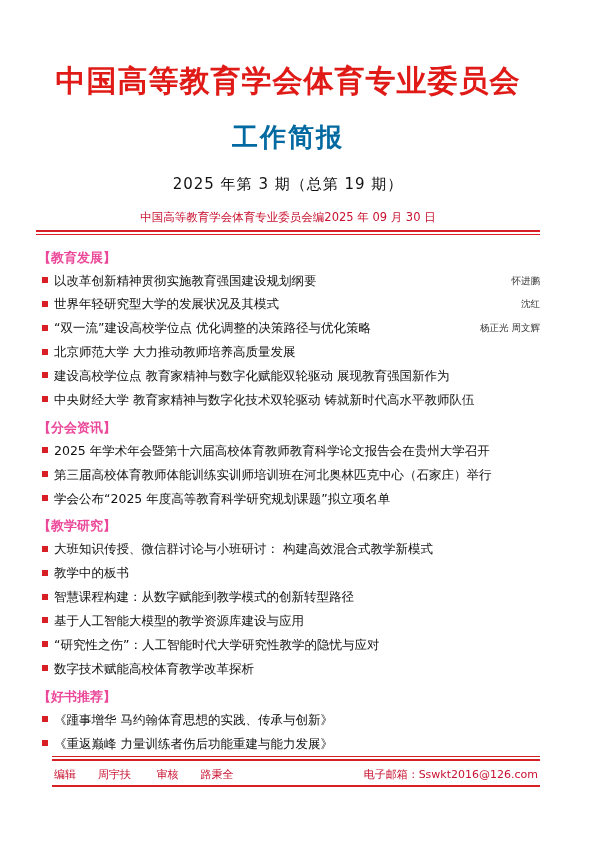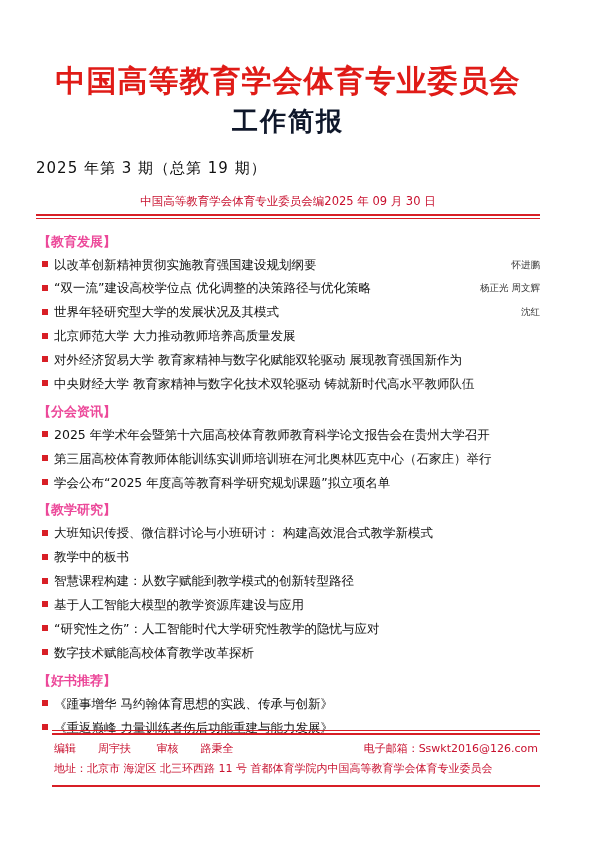--- a/index.html
+++ b/index.html
@@ -28,29 +28,29 @@
   }
   .masthead .line1 {
     color: #e01b17;
     font-weight: bold;
     font-size: 30px;
     letter-spacing: 1px;
     line-height: 1.25;
     font-family: "DejaVu Sans", sans-serif;
   }
   .masthead .line2 {
-    color: #0f172a;
+    color: #0369a1;
     font-weight: bold;
     font-size: 26px;
     letter-spacing: 2px;
-    margin-top: 4px;
+    margin-top: 20px;
     font-family: "DejaVu Sans", sans-serif;
   }
   .issue {
-    text-align: left;
+    text-align: center;
     font-size: 15px;
     margin-top: 20px;
     color: #111;
     letter-spacing: 1px;
     font-family: "DejaVu Sans", sans-serif;
   }
   .editor-row {
     display: flex;
     justify-content: center;
     align-items: flex-end;
@@ -163,36 +163,36 @@
     <div class="section">
       <div class="section-title">【教育发展】</div>
 
       <div class="item">
         <span class="bullet"></span>
         <span class="txt">以改革创新精神贯彻实施教育强国建设规划纲要</span>
         <span class="author">怀进鹏</span>
       </div>
       <div class="item">
         <span class="bullet"></span>
+        <span class="txt">世界年轻研究型大学的发展状况及其模式</span>
+        <span class="author">沈红</span>
+      </div>
+      <div class="item">
+        <span class="bullet"></span>
         <span class="txt">“双一流”建设高校学位点 优化调整的决策路径与优化策略</span>
         <span class="author">杨正光 周文辉</span>
       </div>
       <div class="item">
         <span class="bullet"></span>
-        <span class="txt">世界年轻研究型大学的发展状况及其模式</span>
-        <span class="author">沈红</span>
-      </div>
-      <div class="item">
-        <span class="bullet"></span>
         <span class="txt">北京师范大学 大力推动教师培养高质量发展</span>
         <span class="author"></span>
       </div>
       <div class="item">
         <span class="bullet"></span>
-        <span class="txt">对外经济贸易大学 教育家精神与数字化赋能双轮驱动 展现教育强国新作为</span>
+        <span class="txt">建设高校学位点 教育家精神与数字化赋能双轮驱动 展现教育强国新作为</span>
         <span class="author"></span>
       </div>
       <div class="item">
         <span class="bullet"></span>
         <span class="txt">中央财经大学 教育家精神与数字化技术双轮驱动 铸就新时代高水平教师队伍</span>
         <span class="author"></span>
       </div>
     </div>
 
     <div class="section">
@@ -270,17 +270,16 @@
   <div class="footer">
     <div class="rule-thin-top"></div>
     <div class="rule-thick-bot" style="margin-top:0"></div>
     <div class="footer-row">
       <div class="credits">
         <span>编辑</span><span>周宇扶</span>
         <span>审核</span><span>路秉全</span>
       </div>
       <div>电子邮箱：Sswkt2016@126.com</div>
     </div>
-    <div class="footer-addr">地址：北京市 海淀区 北三环西路 11 号 首都体育学院内中国高等教育学会体育专业委员会</div>
     <div class="rule-thick-bot"></div>
   </div>
 
 </div>
 
 </body></html>

